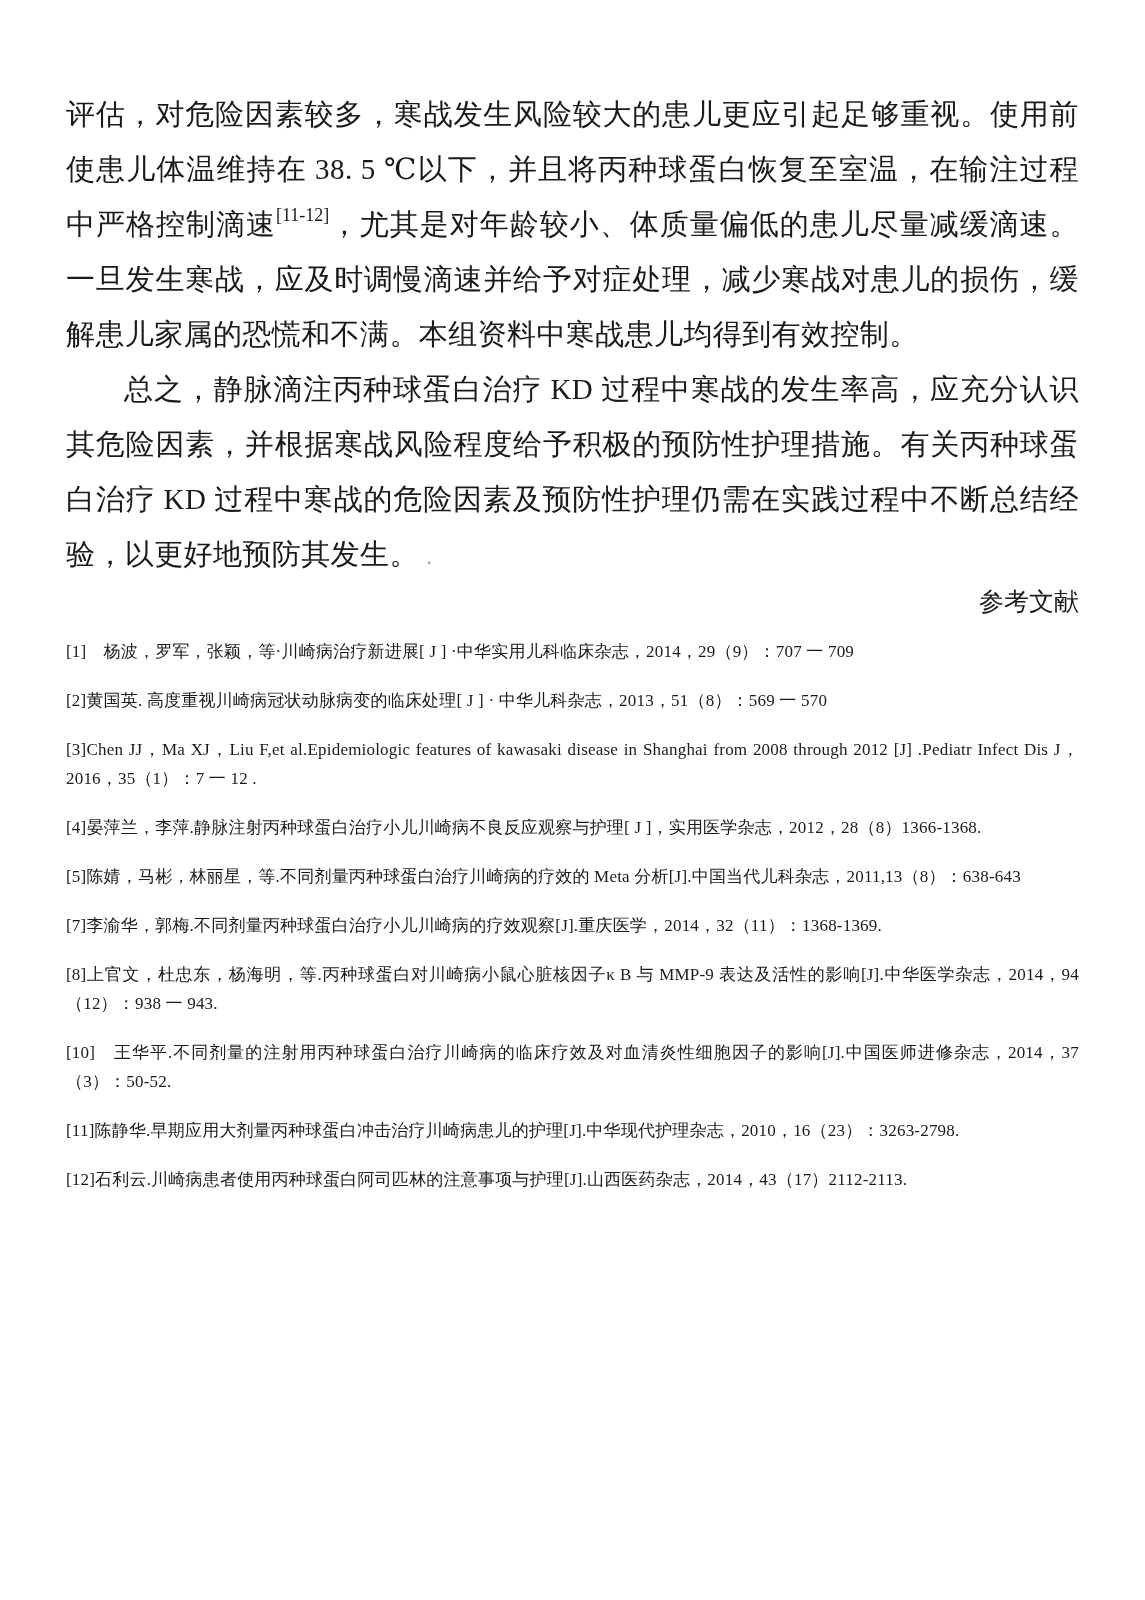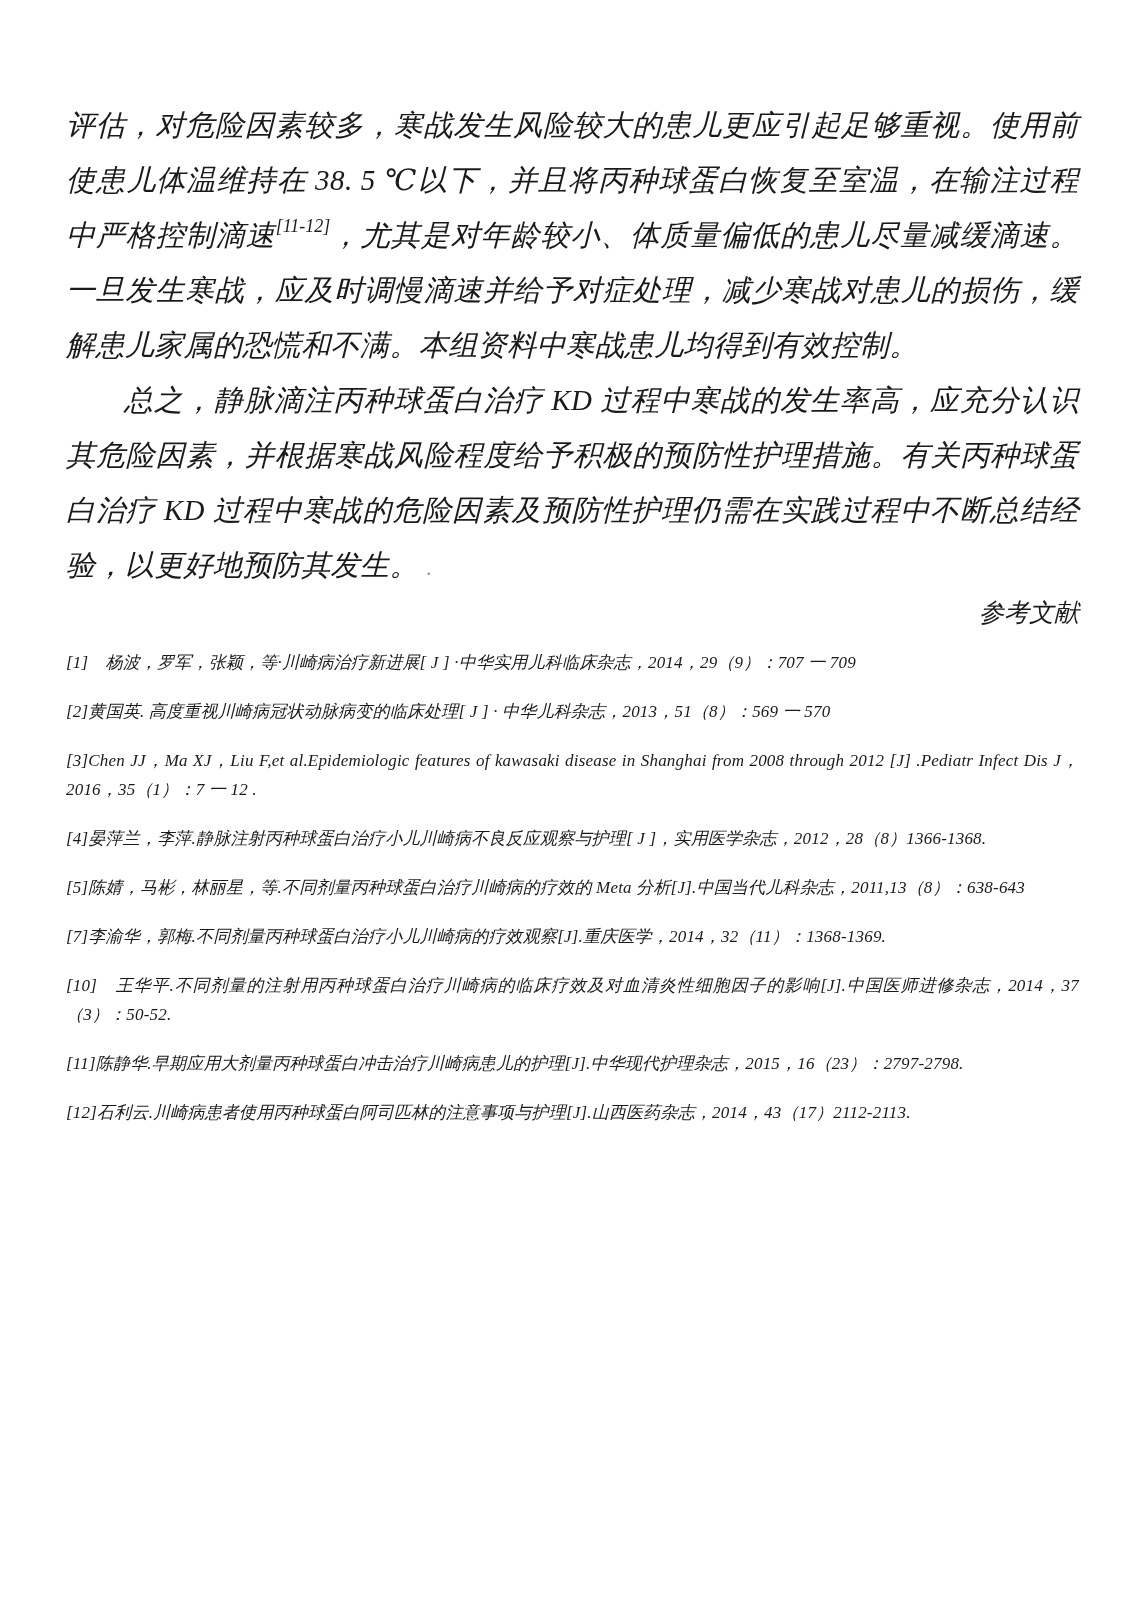--- a/index.html
+++ b/index.html
@@ -11,24 +11,23 @@
     width: 1145px;
     height: 1600px;
     position: relative;
     font-family: "Liberation Serif", "DejaVu Serif", serif;
     color: #1a1a1a;
     overflow: hidden;
   }
   .page {
     position: absolute;
     left: 66px;
-    top: 16px;
+    top: 5px;
     width: 1013px;
     padding-top: 82px;
-    font-style: italic;
   }
   .body-text p {
     margin: 0;
     font-size: 29px;
     line-height: 55px;
     text-align: justify;
     letter-spacing: 0.4px;
   }
   .body-text p.indented {
     text-indent: 58px;
@@ -74,18 +73,19 @@
 
   <h2 class="ref-heading">参考文献</h2>
 
   <div class="references">
     <div class="ref">[1]　杨波，罗军，张颖，等·川崎病治疗新进展[ J ] ·中华实用儿科临床杂志，2014，29（9）：707 一 709</div>
     <div class="ref">[2]黄国英. 高度重视川崎病冠状动脉病变的临床处理[ J ] · 中华儿科杂志，2013，51（8）：569 一 570</div>
     <div class="ref">[3]Chen JJ，Ma XJ，Liu F,et al.Epidemiologic features of kawasaki disease in Shanghai from 2008 through 2012 [J] .Pediatr Infect Dis J，2016，35（1）：7 一 12 .</div>
     <div class="ref">[4]晏萍兰，李萍.静脉注射丙种球蛋白治疗小儿川崎病不良反应观察与护理[ J ]，实用医学杂志，2012，28（8）1366-1368.</div>
     <div class="ref">[5]陈婧，马彬，林丽星，等.不同剂量丙种球蛋白治疗川崎病的疗效的 Meta 分析[J].中国当代儿科杂志，2011,13（8）：638-643</div>
     <div class="ref">[7]李渝华，郭梅.不同剂量丙种球蛋白治疗小儿川崎病的疗效观察[J].重庆医学，2014，32（11）：1368-1369.</div>
+    <div class="ref">[8]上官文，杜忠东，杨海明，等.丙种球蛋白对川崎病小鼠心脏核因子κ B 与 MMP-9 表达及活性的影响[J].中华医学杂志，2014，94（12）：938 一 943.</div>
     <div class="ref">[10]　王华平.不同剂量的注射用丙种球蛋白治疗川崎病的临床疗效及对血清炎性细胞因子的影响[J].中国医师进修杂志，2014，37（3）：50-52.</div>
-    <div class="ref">[11]陈静华.早期应用大剂量丙种球蛋白冲击治疗川崎病患儿的护理[J].中华现代护理杂志，2015，16（23）：2797-2798.</div>
+    <div class="ref">[11]陈静华.早期应用大剂量丙种球蛋白冲击治疗川崎病患儿的护理[J].中华现代护理杂志，2010，16（23）：3263-2798.</div>
     <div class="ref">[12]石利云.川崎病患者使用丙种球蛋白阿司匹林的注意事项与护理[J].山西医药杂志，2014，43（17）2112-2113.</div>
   </div>
 
 </div>
 
 </body></html>

